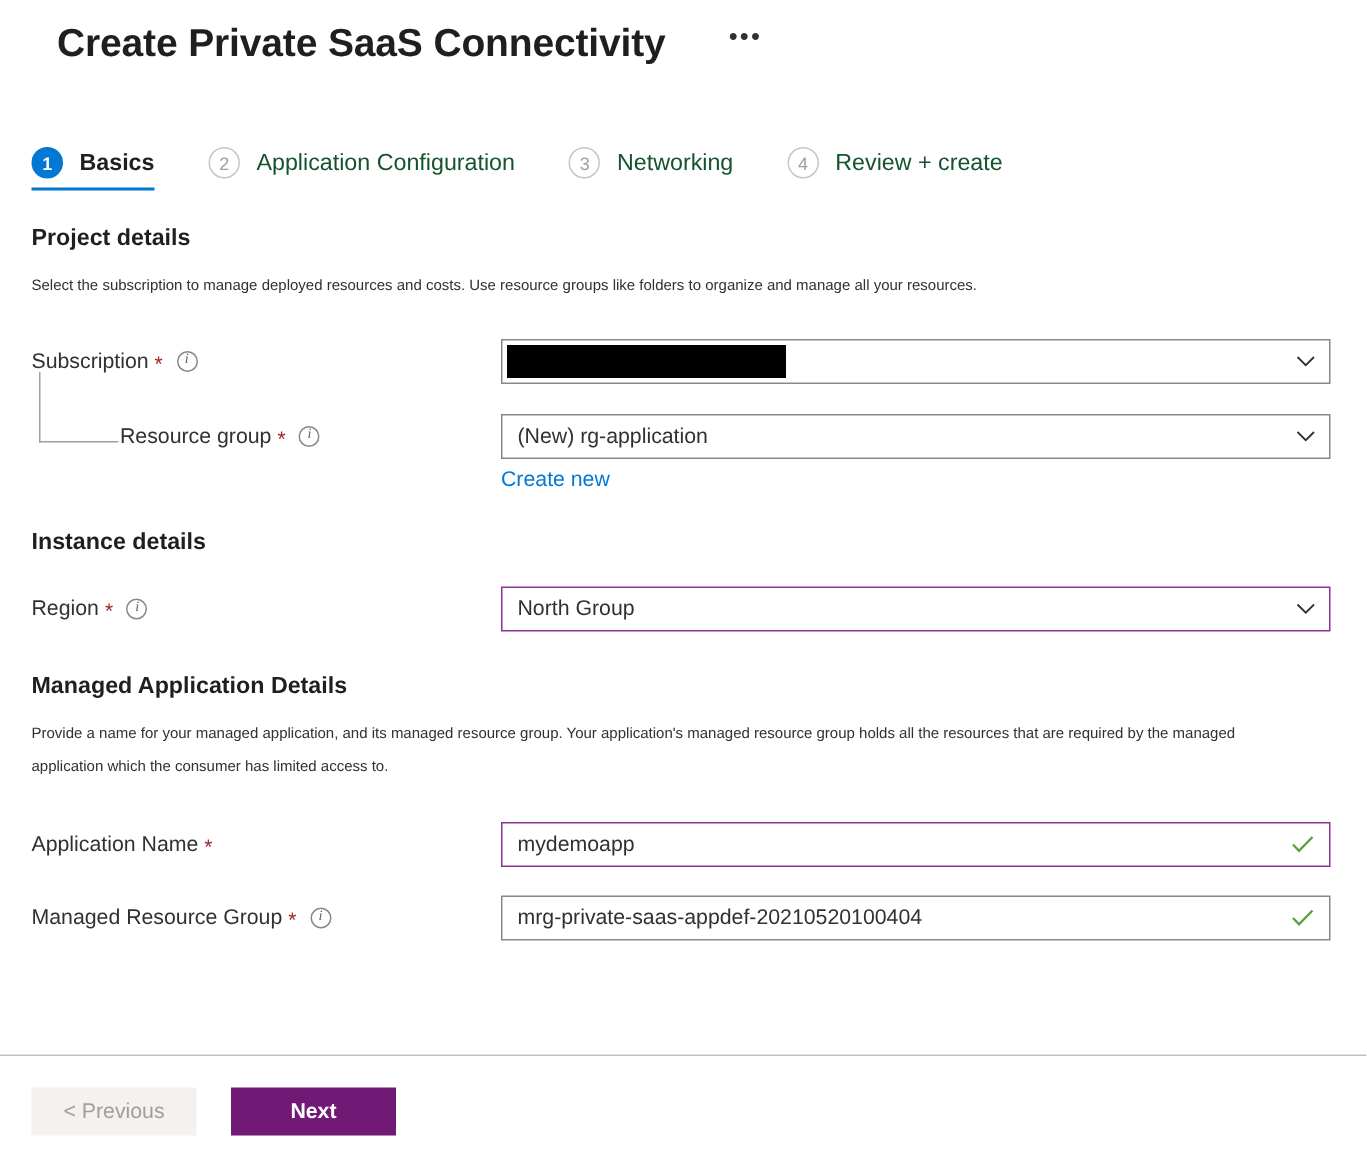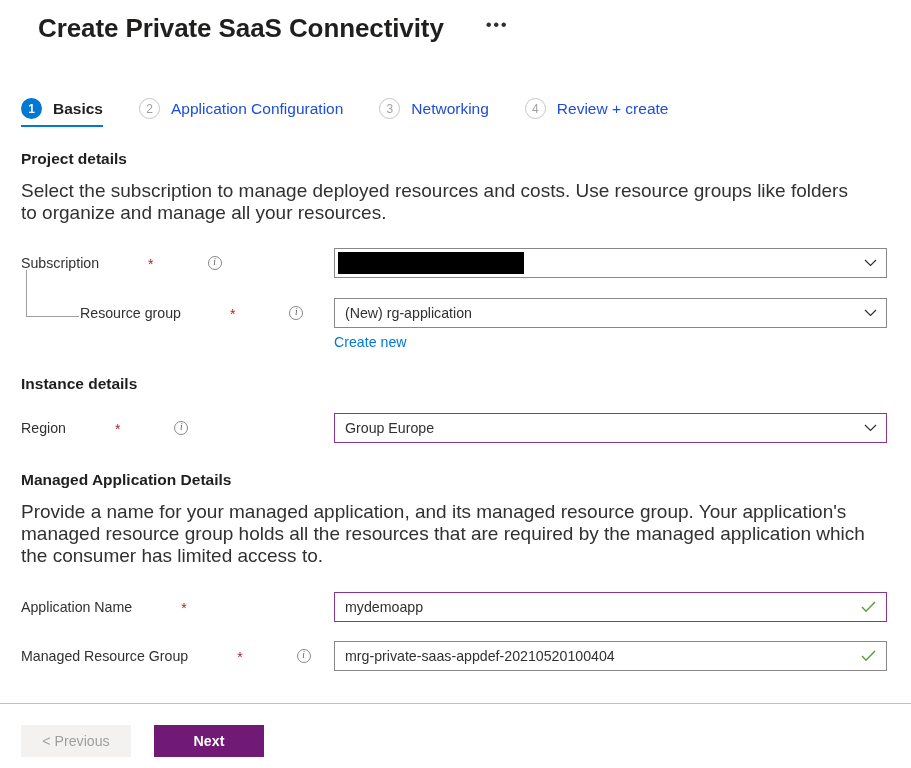--- a/index.html
+++ b/index.html
@@ -84,21 +84,21 @@
   .tab-label {
     margin-left: 11px;
     font-size: 15.5px;
     white-space: nowrap;
   }
   .tab.active .tab-label {
     color: #201f1e;
     font-weight: bold;
   }
   .tab.inactive .tab-label {
-    color: #1d4ed8;
+    color: #14532d;
   }
   .tab.active::after {
     content: "";
     position: absolute;
     left: 0;
     right: 0;
     bottom: 0;
     height: 2px;
     background: #0078d4;
   }
@@ -109,21 +109,21 @@
     padding-right: 21px;
   }
   .section-heading {
     font-size: 15.5px;
     font-weight: bold;
     color: #201f1e;
     margin-top: 20px;
     margin-bottom: 0;
   }
   .section-desc {
-    font-size: 19px;
+    font-size: 10px;
     color: #323130;
     line-height: 22px;
     margin-top: 12px;
     max-width: 845px;
   }
 
   
   .form-row {
     display: flex;
     align-items: flex-start;
@@ -132,21 +132,20 @@
   }
   .field-label {
     width: 313px;
     flex: 0 0 313px;
     font-size: 14.2px;
     color: #323130;
     line-height: 30px;
     display: flex;
     align-items: center;
     box-sizing: border-box;
-    gap: 45px;
   }
   .field-label.indented {
     padding-left: 59px;
   }
   .req-star {
     color: #a4262c;
     margin-left: 4px;
     font-size: 14px;
     line-height: 1;
     position: relative;
@@ -359,21 +358,21 @@
 
   <div class="section-heading" style="margin-top:24px;">Instance details</div>
 
   <div class="form-row" style="margin-top:20px;">
     <div class="field-label">
       <span>Region</span>
       <span class="req-star">*</span>
       <span class="info-icon">i</span>
     </div>
     <div class="field-control">
-      <div class="fld purple">Group Europe</div>
+      <div class="fld purple">North Group</div>
       <span class="chevron">
         <svg width="13" height="8" viewBox="0 0 13 8">
             <path d="M1 1 L6.5 6.5 L12 1" stroke="#323130" stroke-width="1.2" fill="none"></path>
           </svg>
       </span>
     </div>
   </div>
 
   <div class="section-heading" style="margin-top:28px;">Managed Application Details</div>
   <div class="section-desc">Provide a name for your managed application, and its managed resource group. Your application's managed resource group holds all the resources that are required by the managed application which the consumer has limited access to.</div>

